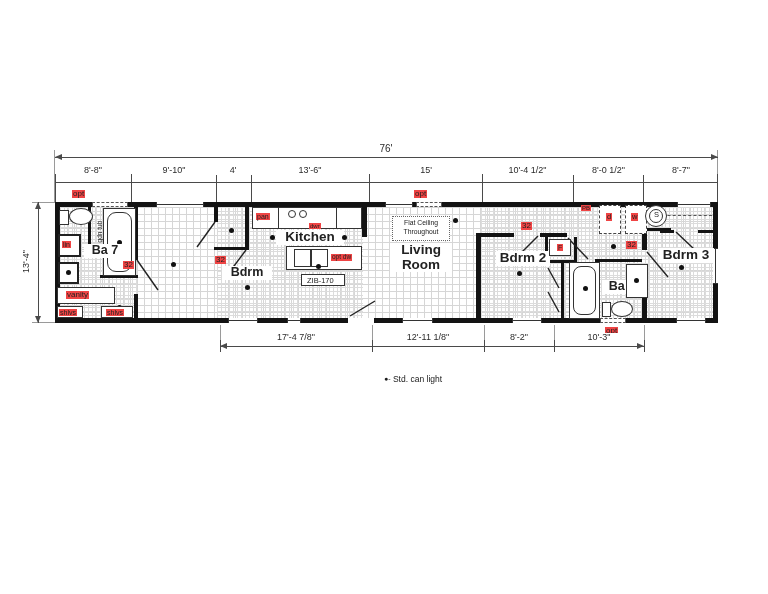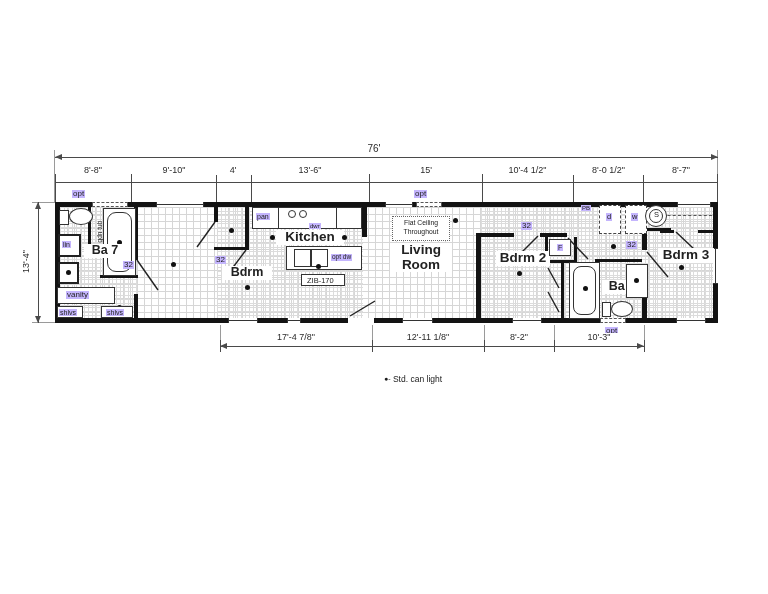--- a/index.html
+++ b/index.html
@@ -20,40 +20,40 @@
   .winv{position:absolute;background:linear-gradient(90deg,#fff 2px,#333 2px,#333 3px,#fff 3px);
        border-top:1px solid #333;border-bottom:1px solid #333;box-sizing:border-box;}
   .winopt{position:absolute;background:#fff;border:1px dashed #555;box-sizing:border-box;}
   .gap{position:absolute;background:#fff;}
   .fx{position:absolute;background:#fff;border:1px solid #333;box-sizing:border-box;}
   .fx2{position:absolute;background:#fff;border:2px solid #222;box-sizing:border-box;}
   .dash{position:absolute;background:#fff;border:1px dashed #444;box-sizing:border-box;}
   .dot{position:absolute;width:5px;height:5px;border-radius:50%;background:#111;}
   .rm{position:absolute;text-align:center;font-weight:bold;color:#222;line-height:1.08;
       background:#fff;padding:0 1px;}
-  .lb{position:absolute;background:#c4b5fd;color:#222;line-height:1;padding:0 1px;white-space:nowrap;}
+  .lb{position:absolute;background:#ef4444;color:#222;line-height:1;padding:0 1px;white-space:nowrap;}
   .dl{position:absolute;background:#4a4a4a;}
   .tick{position:absolute;width:1px;background:#4a4a4a;}
   .ext{position:absolute;background:#9a9a9a;}
   .dt{position:absolute;color:#2b2b2b;font-size:9px;text-align:center;background:#fff;
       white-space:nowrap;line-height:1;}
   .ar{position:absolute;width:0;height:0;}
   .oval{position:absolute;background:#fff;border:1px solid #333;border-radius:50%;box-sizing:border-box;}
 </style>
 </head>
 <body>
 
 <div id="stage">
 
   <div class="ext" style="left:54px;top:150px;width:1px;height:52px"></div>
   <div class="ext" style="left:717px;top:150px;width:1px;height:52px"></div>
   <div class="dl" style="left:55px;top:157px;width:663px;height:1px"></div>
   <div class="ar" style="left:55px;top:154px;border-top:3px solid transparent;border-bottom:3px solid transparent;border-right:7px solid #4a4a4a"></div>
   <div class="ar" style="left:711px;top:154px;border-top:3px solid transparent;border-bottom:3px solid transparent;border-left:7px solid #4a4a4a"></div>
-  <div class="dt" style="left:344px;top:144px;width:60px;font-size:10px">76'</div>
+  <div class="dt" style="left:356px;top:144px;width:60px;font-size:10px">76'</div>
 
   <div class="dl" style="left:55px;top:182px;width:663px;height:1px"></div>
   <div class="tick" style="left:55px;top:174px;height:28px"></div>
   <div class="tick" style="left:131px;top:174px;height:28px"></div>
   <div class="tick" style="left:216px;top:174px;height:28px"></div>
   <div class="tick" style="left:251px;top:174px;height:28px"></div>
   <div class="tick" style="left:369px;top:174px;height:28px"></div>
   <div class="tick" style="left:482px;top:174px;height:28px"></div>
   <div class="tick" style="left:573px;top:174px;height:28px"></div>
   <div class="tick" style="left:643px;top:174px;height:28px"></div>

